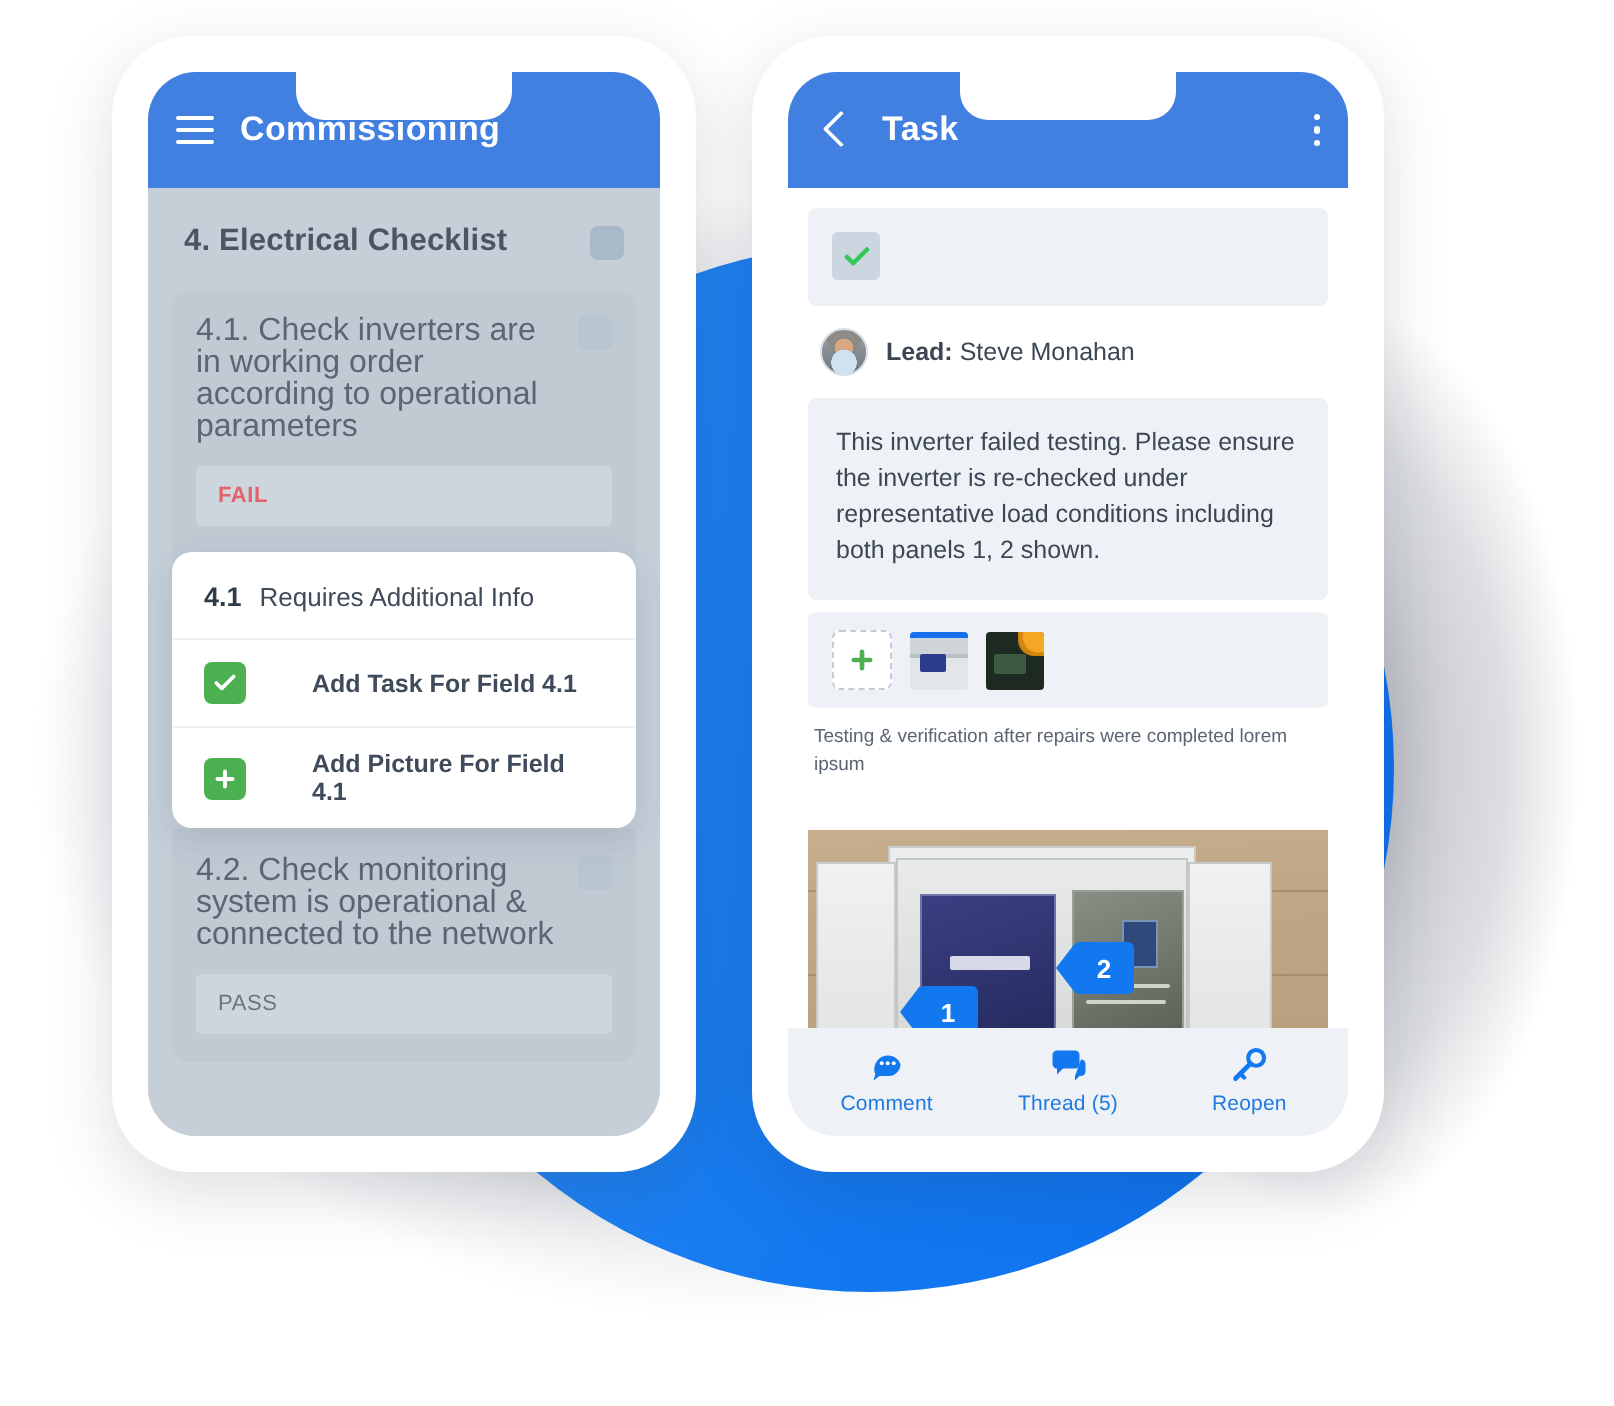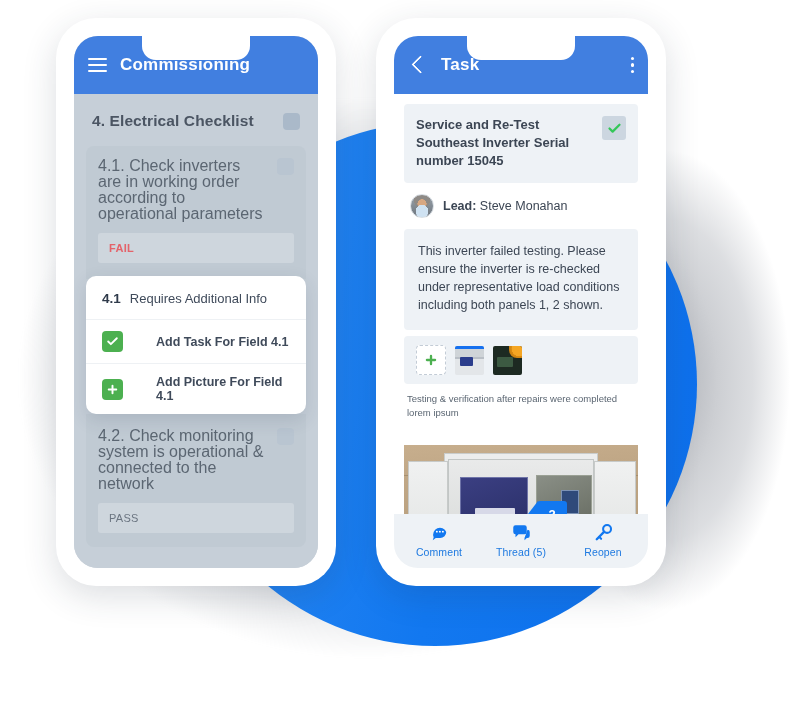--- a/index.html
+++ b/index.html
@@ -57,22 +57,22 @@
   .notch{
     position:absolute;
     top:0;left:50%;transform:translateX(-50%);
     width:108px;height:24px;
     background:#ffffff;
     border-bottom-left-radius:14px;
     border-bottom-right-radius:14px;
     z-index:6;
   }
 
-  #phone-left{left:56px;top:18px;width:280px;height:568px;}
-  #phone-right{left:376px;top:18px;width:290px;height:568px;}
+  #phone-left{left:56px;top:18px;width:280px;height:568px;padding-left:12px;}
+  #phone-right{left:376px;top:18px;width:316px;height:568px;}
 
   
   .appbar{
     position:relative;
     height:58px;
     background:#417fe0;
     display:flex;align-items:center;
     padding:0 14px;
     color:#fff;
     z-index:2;
@@ -411,21 +411,20 @@
         <div class="kebab">
           <i></i>
             <i></i>
             <i></i>
         </div>
       </div>
 
       <div class="right-body">
 
         <div class="task-title-row">
-          <div class="task-title">Service and Re-Test Southeast Inverter Serial number 15045</div>
           <div class="check-box-green">
             <svg width="15" height="15" viewBox="0 0 24 24">
                 <path d="M20 6L9 17l-5-5" fill="none" stroke="#34c759" stroke-width="3.6" stroke-linecap="round" stroke-linejoin="round"></path>
               </svg>
           </div>
         </div>
 
         <div class="lead-row">
           <div class="avatar"></div>
           <div class="lead-text">

